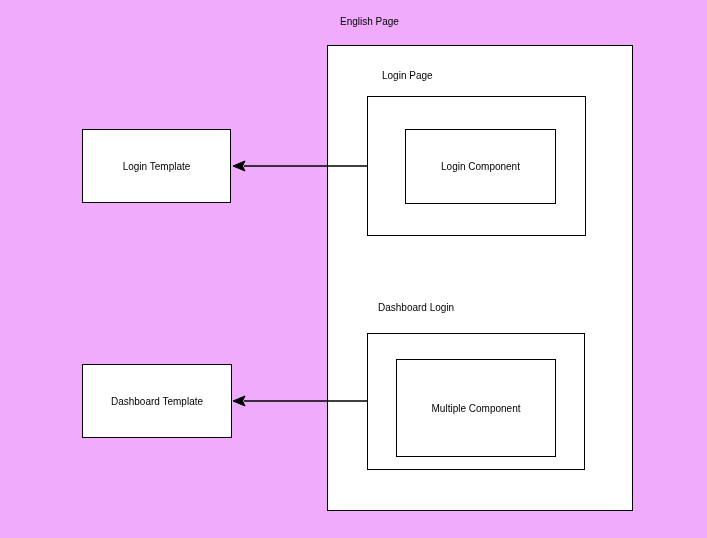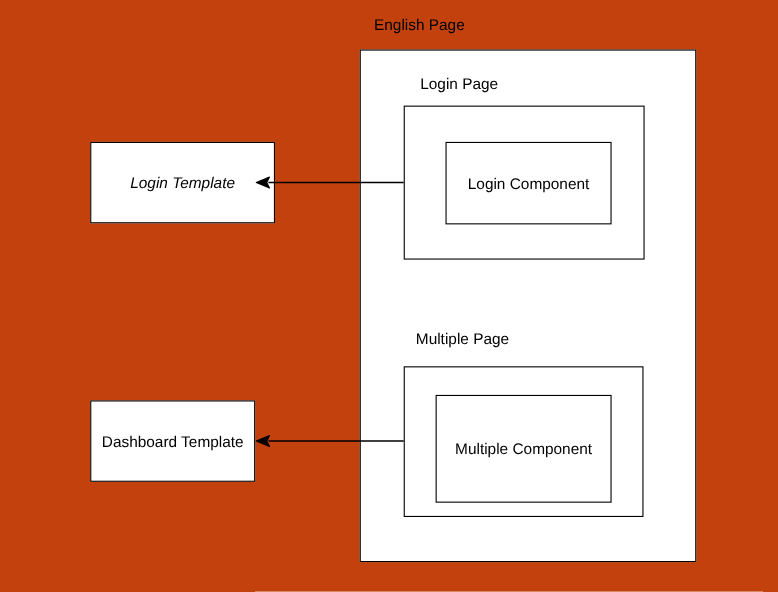--- a/index.html
+++ b/index.html
@@ -4,23 +4,23 @@
 <style>
   html, body {
     margin: 0;
     padding: 0;
     background: #ffffff;
   }
   #canvas {
     position: relative;
     width: 707px;
     height: 538px;
-    background: #c2410c;
+    background: #f0abfc;
     font-family: "Liberation Sans", sans-serif;
-    font-size: 14px;
+    font-size: 10px;
     color: #000000;
     overflow: hidden;
   }
   .box {
     position: absolute;
     border: 1.5px solid #000000;
     background: #ffffff;
     box-sizing: border-box;
   }
   .box.center {
@@ -32,21 +32,21 @@
   .lbl {
     position: absolute;
     white-space: nowrap;
     line-height: 16px;
   }
   #box-english     { left: 327px; top: 45px;  width: 306px; height: 466px; }
   #lbl-english     { left: 340px; top: 14px; }
   #box-login-page  { left: 367px; top: 96px;  width: 219px; height: 140px; }
   #lbl-login-page  { left: 382px; top: 68px; }
   #box-login-component { left: 393px; top: 129px; width: 151px; height: 75px; margin-left: 12px; }
-  #box-login-template  { left: 82px;  top: 129px; width: 168px; height: 74px; font-style: italic; }
+  #box-login-template  { left: 82px;  top: 129px; width: 149px; height: 74px; }
   #box-dashboard-page  { left: 367px; top: 333px; width: 218px; height: 137px; }
   #lbl-dashboard-page  { left: 378px; top: 300px; }
   #box-multiple-component { left: 396px; top: 359px; width: 160px; height: 98px; }
   #box-dashboard-template { left: 82px;  top: 364px; width: 150px; height: 74px; }
   #arrows {
     position: absolute;
     left: 0;
     top: 0;
     pointer-events: none;
   }
@@ -65,21 +65,21 @@
   <div class="box" id="box-login-page"></div>
 
   <div class="box center" id="box-login-component">
     <span>Login Component</span>
   </div>
 
   <div class="box center" id="box-login-template">
     <span>Login Template</span>
   </div>
 
-  <span class="lbl" id="lbl-dashboard-page">Multiple Page</span>
+  <span class="lbl" id="lbl-dashboard-page">Dashboard Login</span>
   <div class="box" id="box-dashboard-page"></div>
 
   <div class="box center" id="box-multiple-component">
     <span>Multiple Component</span>
   </div>
 
   <div class="box center" id="box-dashboard-template">
     <span>Dashboard Template</span>
   </div>
 

